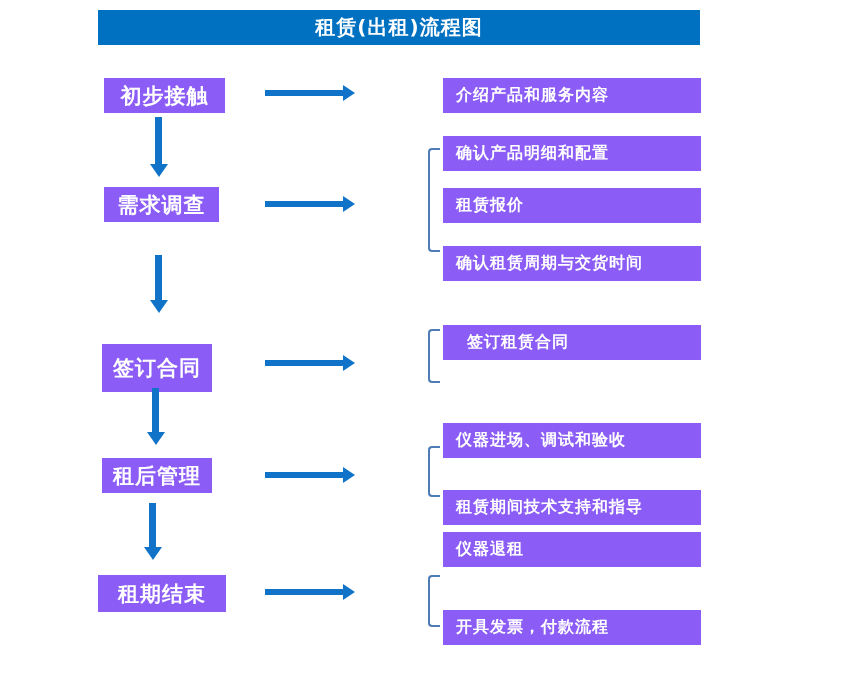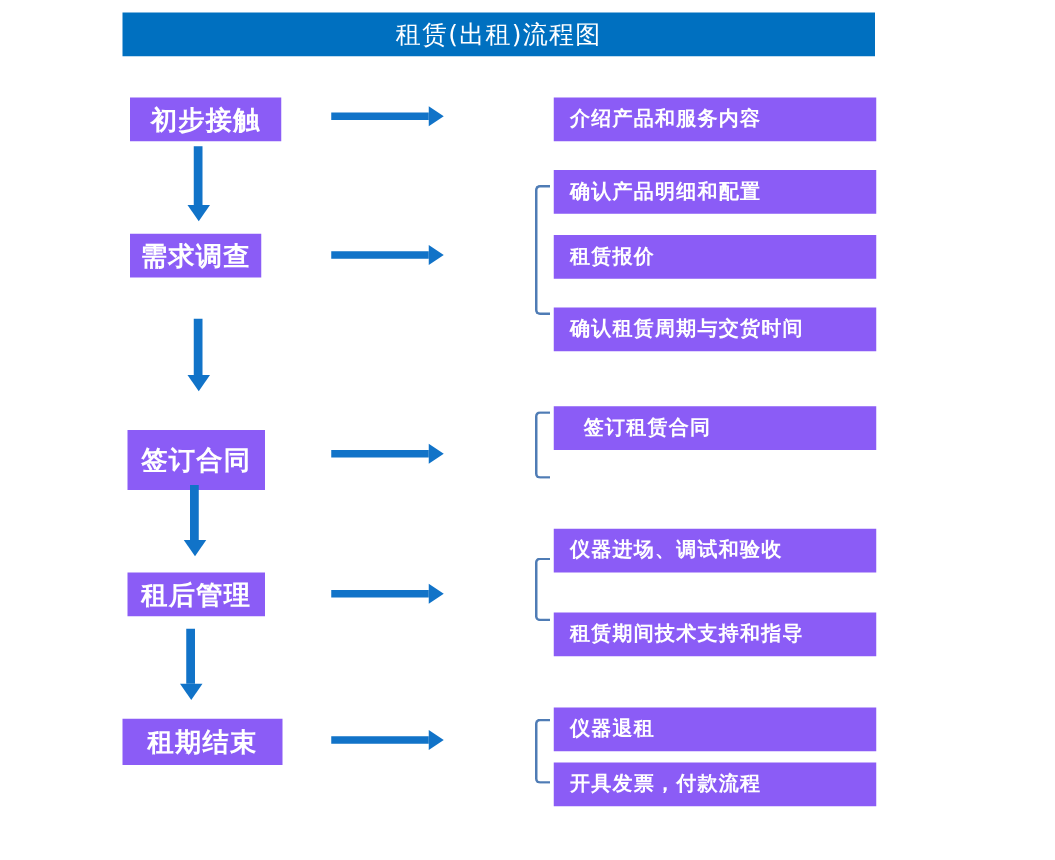--- a/index.html
+++ b/index.html
@@ -11,21 +11,21 @@
     font-family: "DejaVu Sans", "Liberation Sans", sans-serif;
     overflow: hidden;
   }
   .title-bar {
     position: absolute;
     left: 98px; top: 10px;
     width: 602px; height: 35px;
     background: #0070c0;
     color: #ffffff;
     font-size: 20px;
-    font-weight: normal;
+    font-weight: bold;
     display: flex;
     align-items: center;
     justify-content: center;
     letter-spacing: 1px;
   }
   .box {
     position: absolute;
     background: #8b5cf6;
     color: #ffffff;
     font-weight: bold;
@@ -92,21 +92,21 @@
   }
 </style>
 </head>
 <body>
 
 <div class="canvas">
 
   <div class="title-bar">租赁(出租)流程图</div>
 
   <div class="box stage" style="left:104px; top:78px;  width:121px;">初步接触</div>
-  <div class="box stage" style="left:104px; top:187px; width:105px;">需求调查</div>
+  <div class="box stage" style="left:104px; top:187px; width:115px;">需求调查</div>
   <div class="box stage" style="left:102px; top:344px; width:110px; height:48px;">签订合同</div>
   <div class="box stage" style="left:102px;  top:458px; width:110px;">租后管理</div>
   <div class="box stage" style="left:98px;  top:575px; width:128px; height:37px;">租期结束</div>
 
   <div class="v-arrow" style="left:155px; top:117px; height:47px;"></div>
   <div class="v-arrow" style="left:155px; top:255px; height:45px;"></div>
   <div class="v-arrow" style="left:152px; top:388px; height:44px;"></div>
   <div class="v-arrow" style="left:149px; top:503px; height:44px;"></div>
 
   <div class="h-arrow" style="left:265px; top:90px;"></div>
@@ -120,16 +120,16 @@
   <div class="bracket" style="top:446px; height:51px;"></div>
   <div class="bracket" style="top:575px; height:52px;"></div>
 
   <div class="box detail" style="top:78px;">介绍产品和服务内容</div>
   <div class="box detail" style="top:136px;">确认产品明细和配置</div>
   <div class="box detail" style="top:188px;">租赁报价</div>
   <div class="box detail" style="top:246px;">确认租赁周期与交货时间</div>
   <div class="box detail" style="top:325px;padding-left:24px;">签订租赁合同</div>
   <div class="box detail" style="top:423px;">仪器进场、调试和验收</div>
   <div class="box detail" style="top:490px;">租赁期间技术支持和指导</div>
-  <div class="box detail" style="top:566px;">仪器退租</div>
+  <div class="box detail" style="top:532px;">仪器退租</div>
   <div class="box detail" style="top:610px;">开具发票，付款流程</div>
 
 </div>
 
 </body></html>

